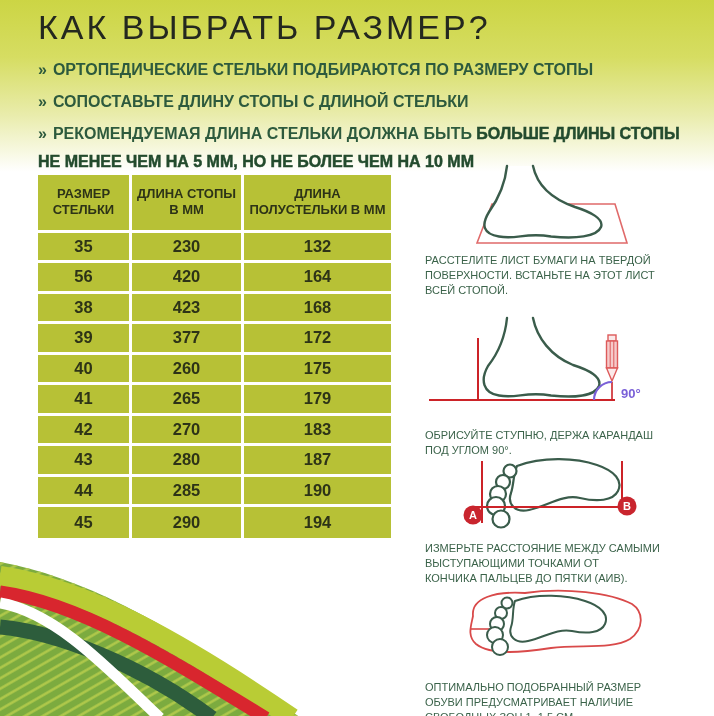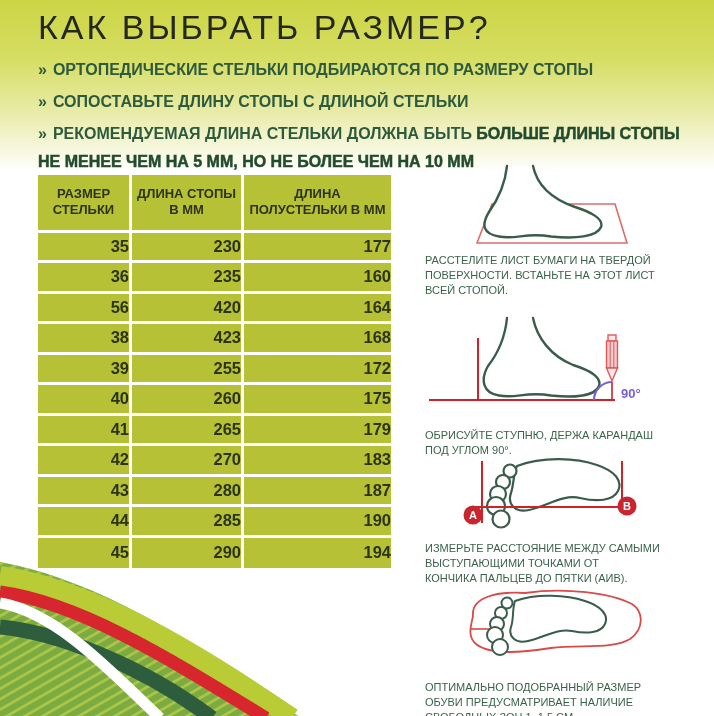--- a/index.html
+++ b/index.html
@@ -22,21 +22,21 @@
   table.sizes{ position:absolute; left:38px; top:175px; width:353px;
     border-collapse:separate; border-spacing:0; table-layout:fixed; }
   table.sizes col.c1{ width:94px; } table.sizes col.c2{ width:112px; } table.sizes col.c3{ width:147px; }
   table.sizes th, table.sizes td{
     background:#b7c136; color:#2d3317; text-align:center; vertical-align:middle;
     border-right:3px solid #ffffff; border-bottom:3px solid #ffffff;
   }
   table.sizes th:last-child, table.sizes td:last-child{ border-right:none;margin-top:48px; }
   table.sizes tbody tr:last-child td{ border-bottom:none; }
   table.sizes th{ font-size:13px; font-weight:700; height:38px; line-height:1.25; padding:11px 4px; }
-  table.sizes td{ font-size:16.5px; font-weight:700; height:30.5px;text-align:right; }
+  table.sizes td{ font-size:16.5px; font-weight:700; height:30.5px; }
   
   .step{ position:absolute; left:425px; width:285px; }
   .step1{ top:164px; } .step2{ top:308px; } .step3{ top:449px; } .step4{ top:586px; }
   .step svg{ display:block; }
   .caption{
     font-size:11px; font-weight:400; color:#3a6249; line-height:1.35;
     white-space:pre-line; margin-top:4px;
   }
   .s1cap{ margin-top:3px; } .s2cap{ margin-top:20px; } .s3cap{ margin-top:12px; } .s4cap{ margin-top:18px; }
   .waves{ position:absolute; left:0; bottom:0; width:310px; height:164px; }
@@ -66,40 +66,35 @@
         <tr>
           <th>РАЗМЕР СТЕЛЬКИ</th>
           <th>ДЛИНА СТОПЫ В ММ</th>
           <th>ДЛИНА ПОЛУСТЕЛЬКИ В ММ</th>
         </tr>
       </thead>
     <tbody>
         <tr>
           <td>35</td>
           <td>230</td>
-          <td>177</td>
-        </tr>
-        <tr>
-          <td>36</td>
-          <td>235</td>
-          <td>160</td>
+          <td>132</td>
         </tr>
         <tr>
           <td>56</td>
           <td>420</td>
           <td>164</td>
         </tr>
         <tr>
           <td>38</td>
           <td>423</td>
           <td>168</td>
         </tr>
         <tr>
           <td>39</td>
-          <td>255</td>
+          <td>377</td>
           <td>172</td>
         </tr>
         <tr>
           <td>40</td>
           <td>260</td>
           <td>175</td>
         </tr>
         <tr>
           <td>41</td>
           <td>265</td>

